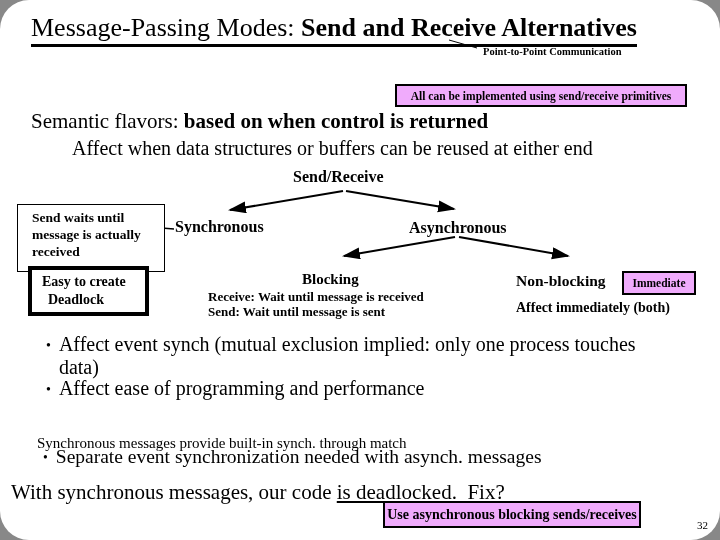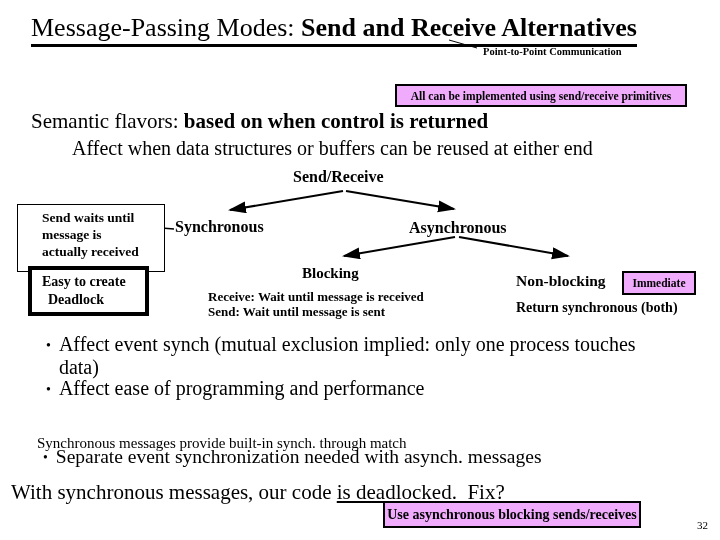--- a/index.html
+++ b/index.html
@@ -1,18 +1,18 @@
 <!DOCTYPE html>
 <html><head>
 <meta charset="utf-8">
 <style>
   html,body{margin:0;padding:0;background:#888;}
   .slide{
     position:relative;width:720px;height:540px;background:#ffffff;
-    font-family:"Liberation Serif","DejaVu Serif",serif;color:#000;overflow:hidden;
+    font-family:"Liberation Serif","DejaVu Serif",serif;color:#000;overflow:hidden;border-radius:29px;
   }
   .abs{position:absolute;line-height:1.15;white-space:nowrap;}
   .wrap{white-space:normal;}
   .b{font-weight:bold;}
   .title{
     position:absolute;left:31px;top:13px;font-size:26px;
     border-bottom:3px solid #000;padding-bottom:1px;white-space:nowrap;
   }
   .smallbox{
     position:absolute;border:2px solid #000;display:flex;
@@ -59,28 +59,28 @@
 
   <div class="smallbox" style="left:395px;top:84px;width:292px;height:23px;font-size:11.5px;">All can be implemented using send/receive primitives</div>
 
   <div class="abs" style="left:31px;top:109px;font-size:21px;"><span class="pre">Semantic flavors: </span><span class="b">based on when control is returned</span></div>
 
   <div class="abs" style="left:72px;top:137px;font-size:20px;">Affect when data structures or buffers can be reused at either end</div>
 
   <div class="abs b" style="left:293px;top:168px;font-size:16px;">Send/Receive</div>
   <div class="abs b" style="left:175px;top:218px;font-size:16px;">Synchronous</div>
   <div class="abs b" style="left:409px;top:219px;font-size:16px;">Asynchronous</div>
-  <div class="abs b" style="left:302px;top:265px;font-size:15px;">Blocking</div>
+  <div class="abs b" style="left:302px;top:271px;font-size:15px;">Blocking</div>
   <div class="abs b" style="left:208px;top:290px;font-size:13px;">Receive: Wait until message is received</div>
   <div class="abs b" style="left:208px;top:305px;font-size:13px;">Send: Wait until message is sent</div>
   <div class="abs b" style="left:516px;top:272px;font-size:15.5px;">Non-blocking</div>
   <div class="smallbox" style="left:622px;top:271px;width:74px;height:24px;font-size:11.5px;">Immediate</div>
-  <div class="abs b" style="left:516px;top:300px;font-size:14px;">Return synchronous (both)</div>
+  <div class="abs b" style="left:516px;top:300px;font-size:14px;">Affect immediately (both)</div>
 
-  <div class="thinbox wrap" style="left:17px;top:204px;width:148px;height:68px;font-size:13.5px;padding:5px 24px;line-height:1.25;">Send waits until message is actually received</div>
+  <div class="thinbox wrap" style="left:17px;top:204px;width:148px;height:68px;font-size:13.5px;padding:5px 14px;line-height:1.25;">Send waits until message is actually received</div>
   <div class="thickbox" style="left:28px;top:266px;width:121px;height:50px;font-size:14px;padding:3px 0 12px 10px;line-height:1.3;">
     <div>Easy to create</div>
     <div style="padding-left:6px;">Deadlock</div>
   </div>
 
   <div class="bullet-row" style="left:46px;top:333px;width:620px;font-size:20px;">
     <span class="bullet-dot">•</span>
     <span class="wrap">Affect event synch (mutual exclusion implied: only one process touches data)</span>
   </div>
   <div class="bullet-row" style="left:46px;top:377px;width:620px;font-size:20px;">

